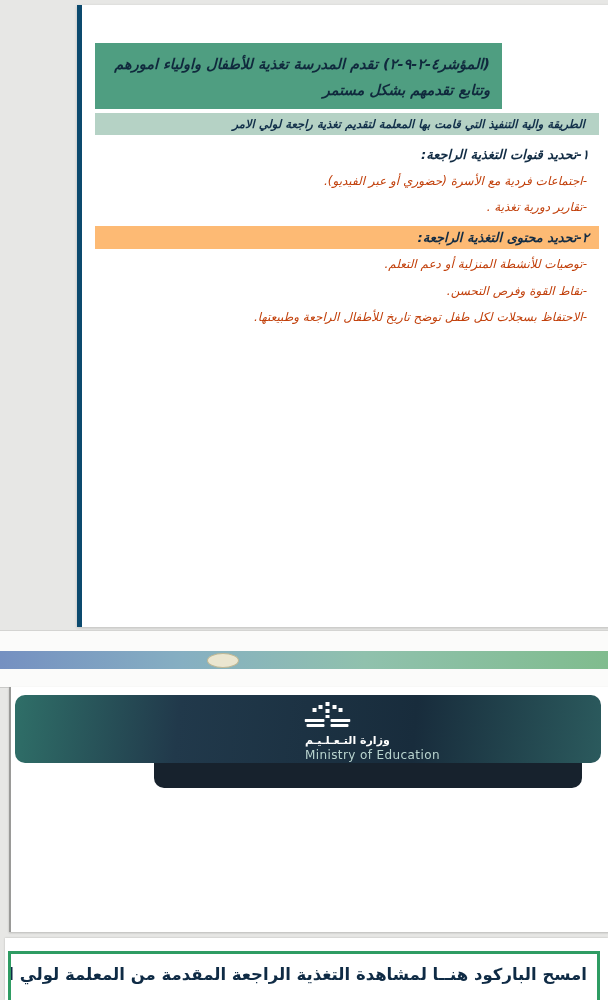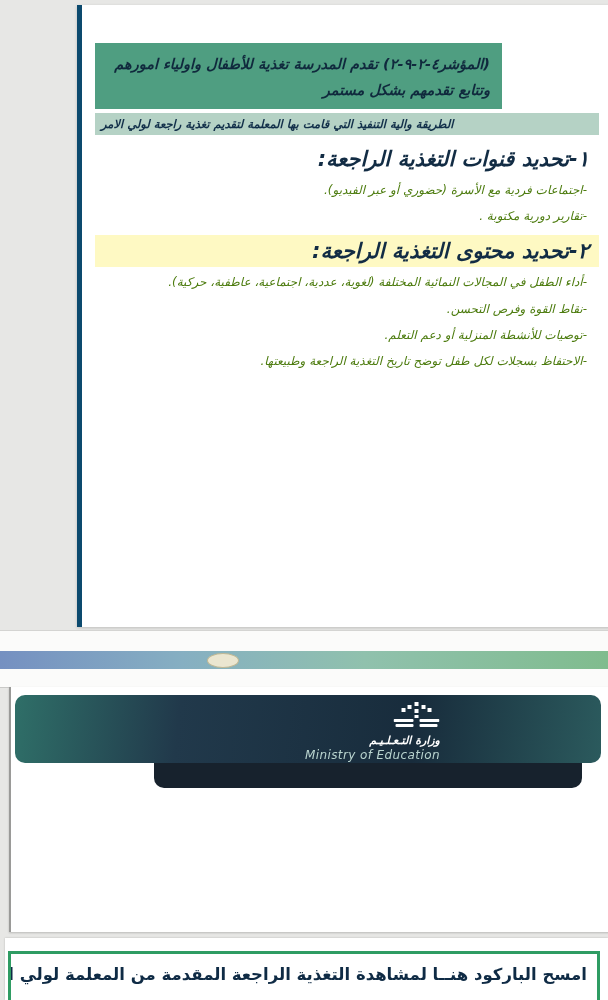--- a/index.html
+++ b/index.html
@@ -21,34 +21,34 @@
     position:absolute;left:13px;top:38px;width:407px;min-height:64px;
     box-sizing:border-box;padding:8px 12px 6px 10px;
     background:#4f9e81;color:#10293d;
     font-weight:bold;font-size:14.5px;line-height:1.8;
     direction:rtl;text-align:right;
   }
   .sub-header{
     position:absolute;left:13px;top:108px;width:504px;height:22px;
     box-sizing:border-box;background:#b5d2c5;color:#12304a;
     font-weight:bold;font-size:11.5px;line-height:22px;
-    direction:rtl;text-align:left;padding:0 14px 0 6px;
+    direction:rtl;text-align:right;padding:0 14px 0 6px;
     white-space:nowrap;overflow:hidden;
   }
   .content{
     position:absolute;left:13px;top:132px;width:504px;direction:rtl;
   }
   .sec-title{
     margin:6px 0 2px 0;padding:4px 10px;
-    font-size:21px;font-weight:bold;color:#122c44;
+    font-size:13px;font-weight:bold;color:#122c44;
   }
-  .sec-title.barred{background:#fef9c3;}
+  .sec-title.barred{background:#fdba74;}
   .item{
     margin:0;padding:5px 12px 5px 4px;
-    font-size:12px;color:#4d7c0f;line-height:1.35;
+    font-size:12px;color:#c2410c;line-height:1.35;
   }
 
   
   .strip{
     position:absolute;left:0;top:630px;width:608px;height:56px;
     background:#fbfbfa;border-top:1px solid #d4d4d2;border-bottom:1px solid #c9c9c7;
   }
   .band{
     position:absolute;left:0;top:20px;width:608px;height:18px;
     background:linear-gradient(90deg,#7590c1 0%,#86afc2 30%,#90c1ad 60%,#80bc8e 100%);
@@ -64,21 +64,21 @@
     background:#ffffff;border-left:2px solid #9a9a98;
     box-shadow:0 1px 2px rgba(0,0,0,.2);
   }
   .banner{
     position:absolute;left:4px;top:8px;width:586px;height:68px;
     border-radius:10px;
     background:linear-gradient(96deg,#2f6f68 0%,#21394b 28%,#182c3c 68%,#2b5a5d 100%);
   }
   .logo{
     position:absolute;left:61%;top:7px;transform:translateX(-50%);
-    text-align:right;color:#ffffff;font-style:italic;
+    text-align:left;color:#ffffff;
   }
   .logo-ar{font-size:11px;font-weight:bold;letter-spacing:1px;margin-top:2px;direction:rtl;}
   .logo-en{font-size:12px;color:#b9d4cf;letter-spacing:.4px;margin-top:1px;}
   .navy-tab{
     position:absolute;left:143px;top:76px;width:428px;height:25px;
     background:#17222d;border-radius:0 0 10px 10px;
   }
 
   
   .page3{
@@ -99,32 +99,31 @@
 <div class="canvas">
 
   <div class="page1">
     <div class="green-header">(المؤشر٤-٢-٩-٢) تقدم المدرسة تغذية للأطفال واولياء امورهم وتتابع تقدمهم بشكل مستمر</div>
     <div class="sub-header">الطريقة والية التنفيذ التي قامت بها المعلمة لتقديم تغذية راجعة لولي الامر</div>
 
     <div class="content">
       <div class="section">
         <h3 class="sec-title">١-تحديد قنوات التغذية الراجعة:</h3>
         <p class="item">-اجتماعات فردية مع الأسرة (حضوري أو عبر الفيديو).</p>
-        <p class="item">-تقارير دورية مكتوبة .</p>
+        <p class="item">-تقارير دورية تغذية .</p>
       </div>
 
       <div class="section">
         <h3 class="sec-title barred">٢-تحديد محتوى التغذية الراجعة:</h3>
-        <p class="item">-أداء الطفل في المجالات النمائية المختلفة (لغوية، عددية، اجتماعية، عاطفية، حركية).</p>
+        <p class="item">-توصيات للأنشطة المنزلية أو دعم التعلم.</p>
         <p class="item">-نقاط القوة وفرص التحسن.</p>
-        <p class="item">-توصيات للأنشطة المنزلية أو دعم التعلم.</p>
       </div>
 
       <div class="section">
-        <p class="item">-الاحتفاظ بسجلات لكل طفل توضح تاريخ التغذية الراجعة وطبيعتها.</p>
+        <p class="item">-الاحتفاظ بسجلات لكل طفل توضح تاريخ للأطفال الراجعة وطبيعتها.</p>
       </div>
 
     </div>
   </div>
 
   <div class="strip">
     <div class="band">
       <div class="band-oval"></div>
     </div>
   </div>

